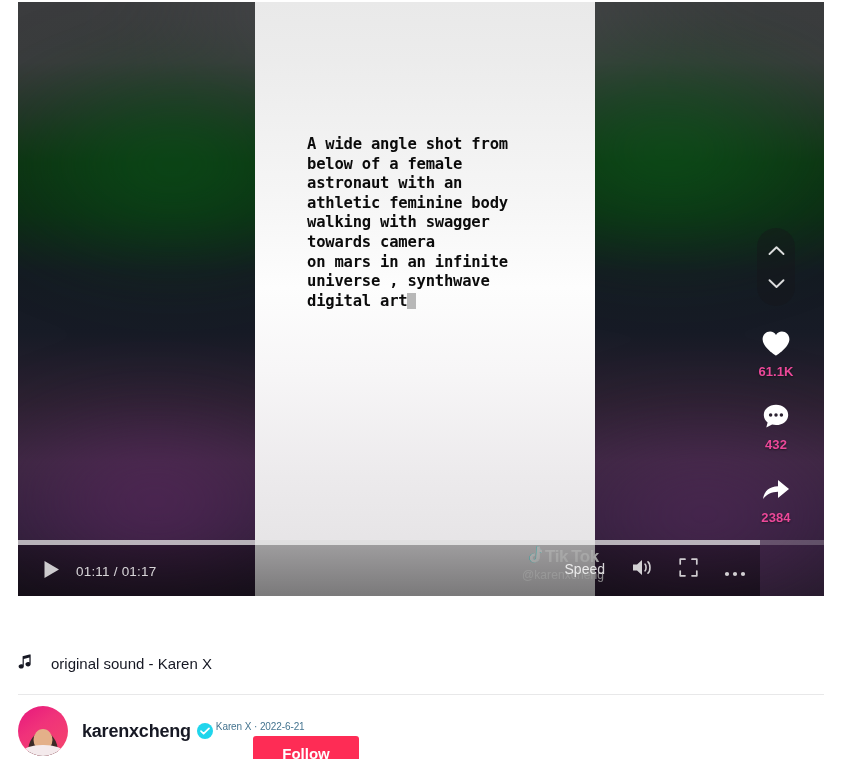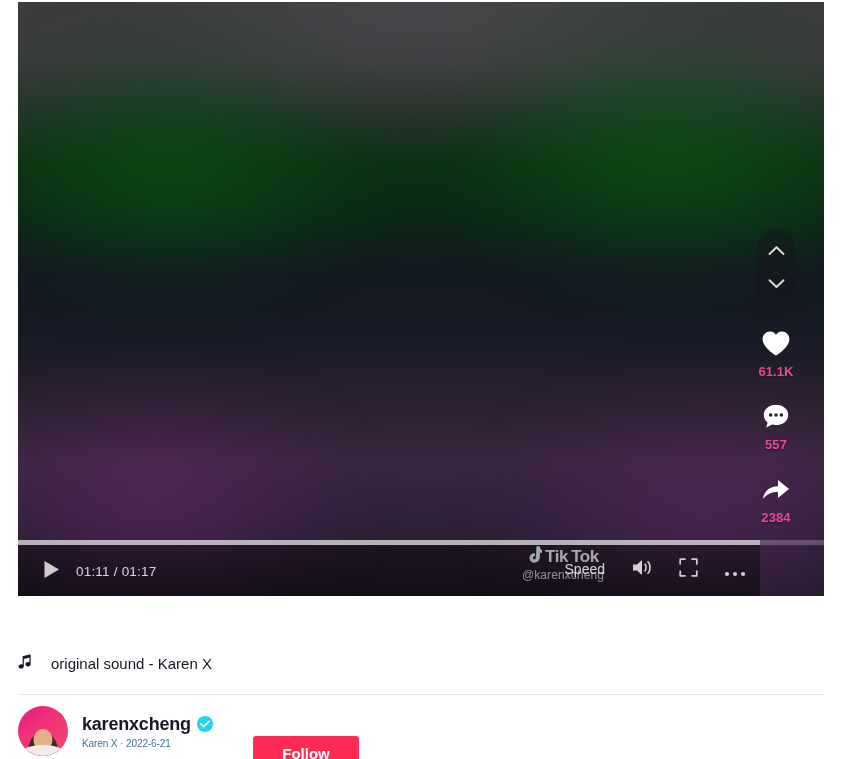--- a/index.html
+++ b/index.html
@@ -315,21 +315,21 @@
   .avatar .shirt {
     position: absolute;
     left: 50%;
     bottom: -3px;
     transform: translateX(-50%);
     width: 40px;
     height: 14px;
     background: #f4eaec;
     border-radius: 48% 48% 0 0;
   }
-  .author-text { display: flex; flex-direction: column; gap: 3px; }
+  .author-text { display: flex; flex-direction: row; gap: 3px; }
   .author-name-row { display: flex; align-items: center; gap: 6px; }
   .author-name {
     font-size: 18px;
     font-weight: 700;
     color: #161823;
     letter-spacing: -0.2px;
   }
   .verified {
     width: 16px; height: 16px;
     border-radius: 50%;
@@ -370,20 +370,31 @@
 
 <div class="page">
 
   <div class="edge-top"></div>
 
   <div class="player">
 
     <div class="backdrop"></div>
     <div class="backdrop-blobs"></div>
 
+    <div class="video-column">
+      <div class="prompt-text"><span>A wide angle shot from
+below of a female
+astronaut with an
+athletic feminine body
+walking with swagger
+towards camera
+on mars in an infinite
+universe , synthwave
+digital art</span><span class="caret"></span></div>
+    </div>
 
     <div class="action-rail">
 
       <div class="nav-pill">
         <span>
           <svg width="17" height="11" viewBox="0 0 17 11">
               <path d="M1.5 9 L8.5 2.2 L15.5 9" fill="none" stroke="rgba(255,255,255,0.85)" stroke-width="1.9" stroke-linecap="round" stroke-linejoin="round"></path>
             </svg>
         </span>
         <span>
@@ -404,21 +415,21 @@
 
       <div class="action">
         <span class="glyph">
           <svg width="28" height="27" viewBox="0 0 28 27">
             <path d="M14 1.8 C21 1.8 26.2 6.2 26.2 11.9 C26.2 17.6 21 22 14 22 C12.6 22 11.3 21.85 10.1 21.55 L4.3 24.6 L5.6 19.5 C3.3 17.6 1.8 14.9 1.8 11.9 C1.8 6.2 7 1.8 14 1.8 Z" fill="#ffffff"></path>
             <circle cx="8.6" cy="11.9" r="1.75" fill="#2a2130"></circle>
             <circle cx="14" cy="11.9" r="1.75" fill="#2a2130"></circle>
             <circle cx="19.4" cy="11.9" r="1.75" fill="#2a2130"></circle>
           </svg>
         </span>
-        <span class="count">557</span>
+        <span class="count">432</span>
       </div>
 
       <div class="action">
         <span class="glyph">
           <svg width="30" height="25" viewBox="0 0 30 25">
             <path d="M2 22 C3.4 13.6 8.6 9.4 17 9.2 L17 3 L28 12 L17 21 L17 14.8 C10.6 14.9 6.2 17.2 2 22 Z" fill="#ffffff"></path>
           </svg>
         </span>
         <span class="count">2384</span>
       </div>

